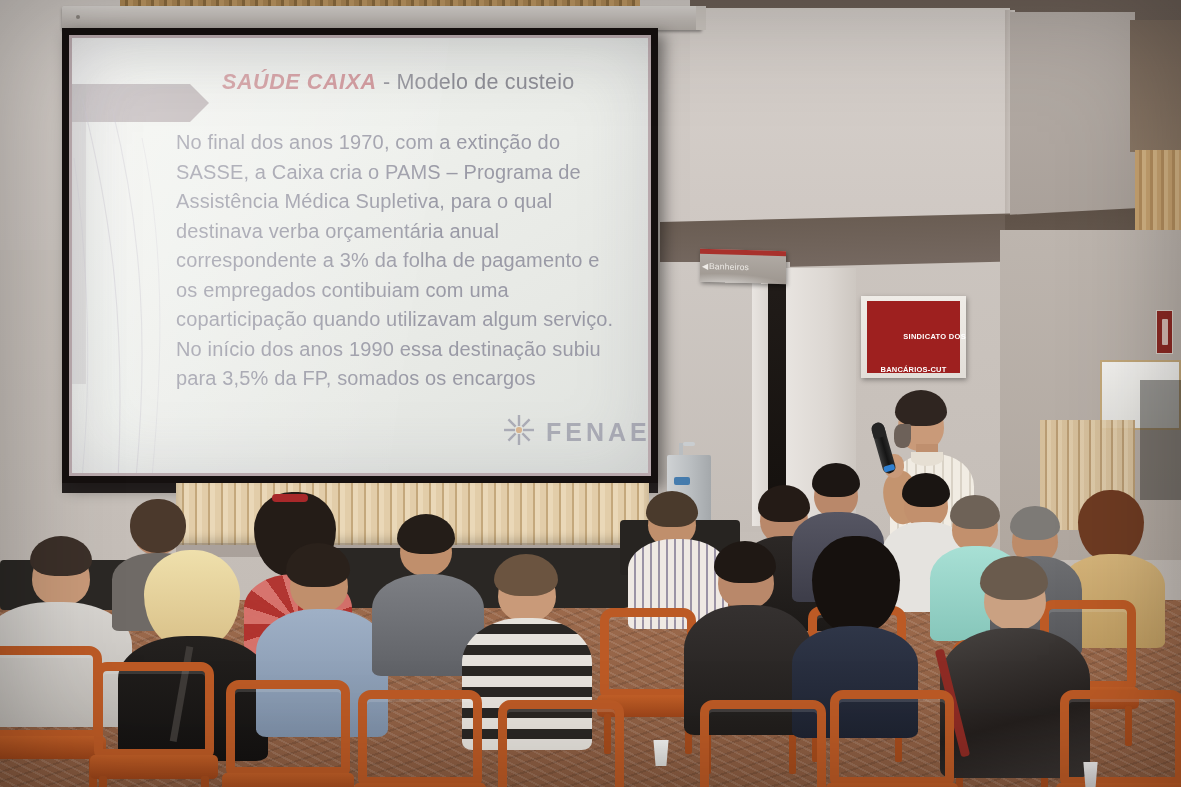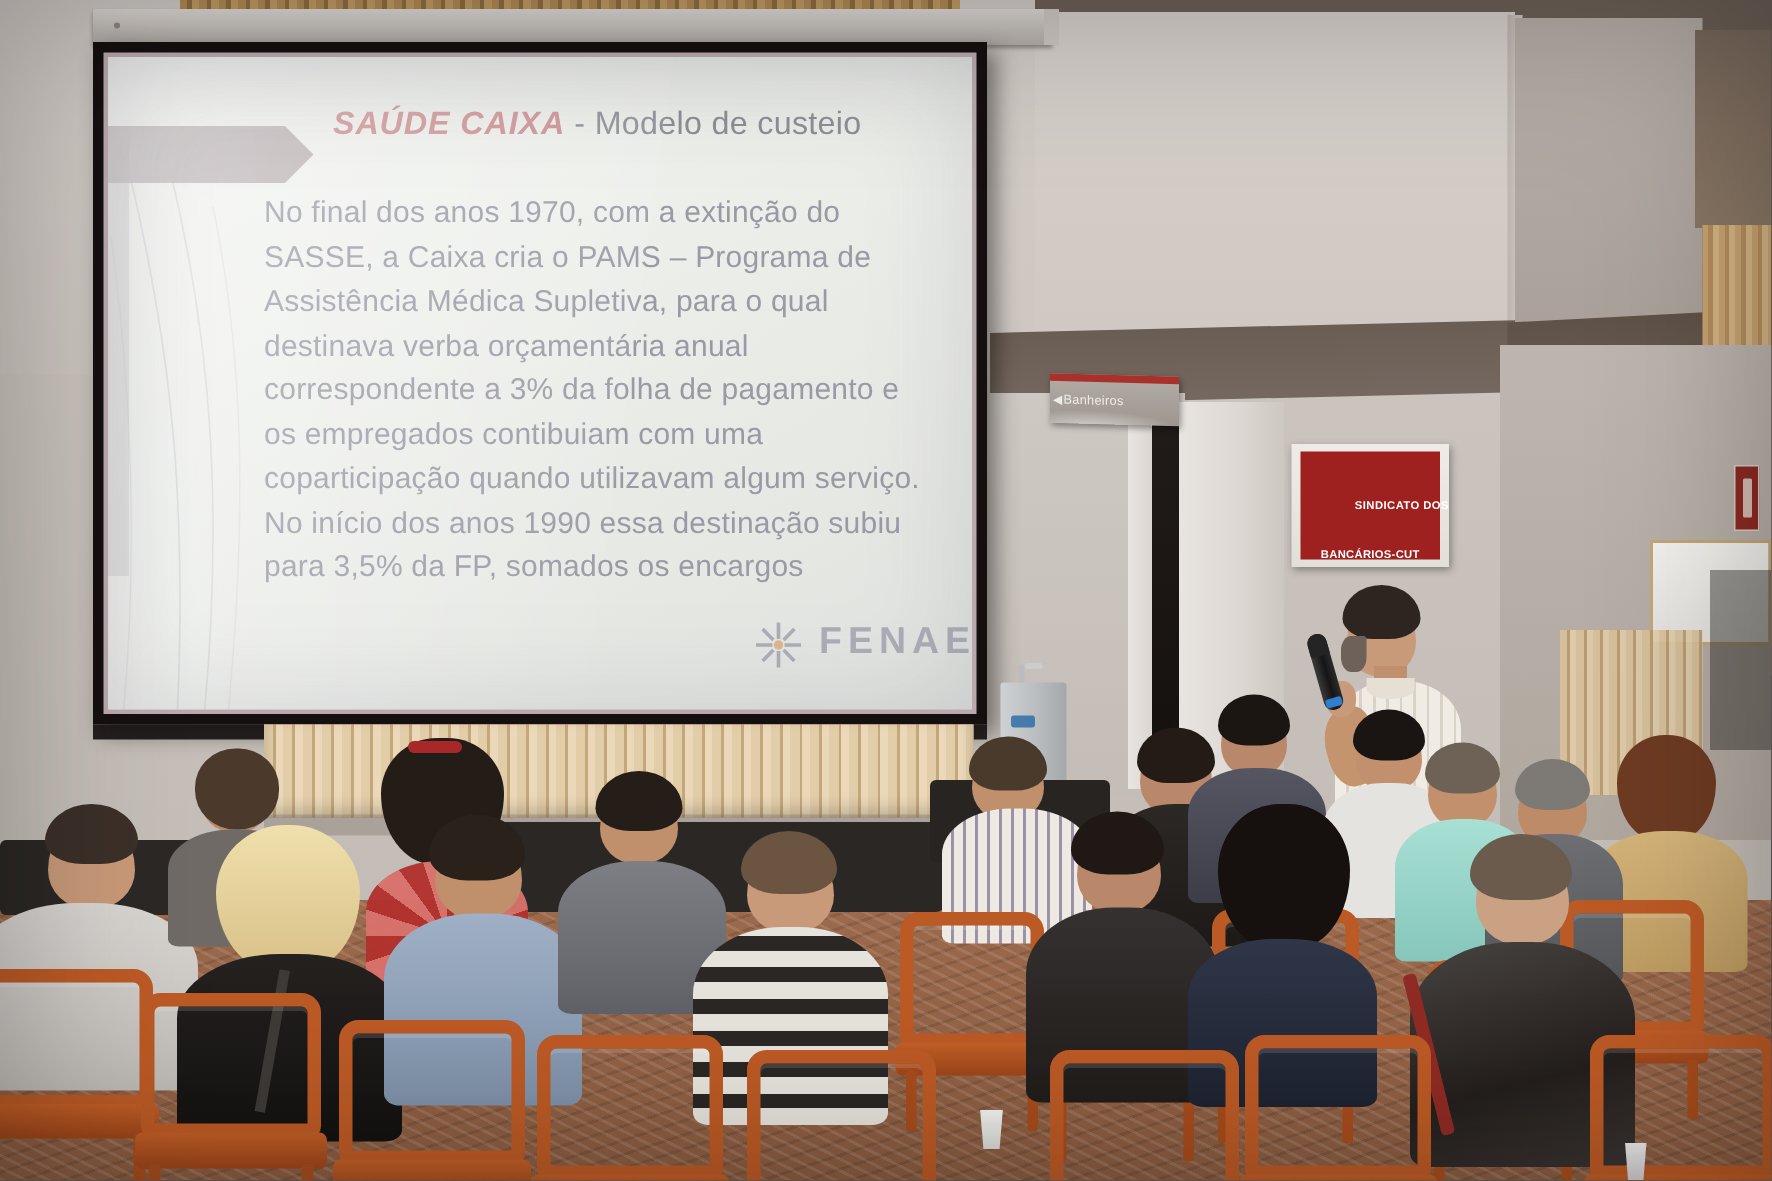--- a/index.html
+++ b/index.html
@@ -82,21 +82,21 @@
   .deco-arrow-stem{position:absolute;left:-12px;top:46px;width:26px;height:300px;background:#b3a9ab;opacity:.35;}
   .deco-curves{position:absolute;left:0;top:60px;width:150px;height:400px;opacity:.55;}
 
   
   .slide-title{position:absolute;left:150px;top:32px;width:420px;
     font-size:21.5px;letter-spacing:.2px;color:#8f8f97;white-space:nowrap;}
   .slide-title b{font-style:italic;font-weight:bold;color:#cf8f93;letter-spacing:.6px;}
   .slide-body{position:absolute;left:104px;top:90px;width:450px;
     font-size:20px;line-height:29.5px;color:#9a9aa6;letter-spacing:.15px;}
 
-  .fenae{position:absolute;left:430px;top:375px;display:flex;align-items:flex-start;gap:10px;opacity:.62;}
+  .fenae{position:absolute;left:430px;top:375px;display:flex;align-items:flex-end;gap:10px;opacity:.62;}
   .fenae-word{font-size:25px;font-weight:bold;letter-spacing:4px;color:#8b8b9d;}
 
   
   .slat-panel{left:176px;top:483px;width:473px;height:62px;
     background:
       repeating-linear-gradient(90deg, #e2cda9 0 6px, #c4a87c 6px 8px, #ead8b8 8px 13px),
       #d9c29c;
     box-shadow:inset 0 -6px 10px rgba(0,0,0,.18);}
   .slat-panel2{left:1040px;top:420px;width:95px;height:110px;
     background:repeating-linear-gradient(90deg,#d9c19a 0 5px,#b99a6e 5px 7px,#e2cda9 7px 11px);

